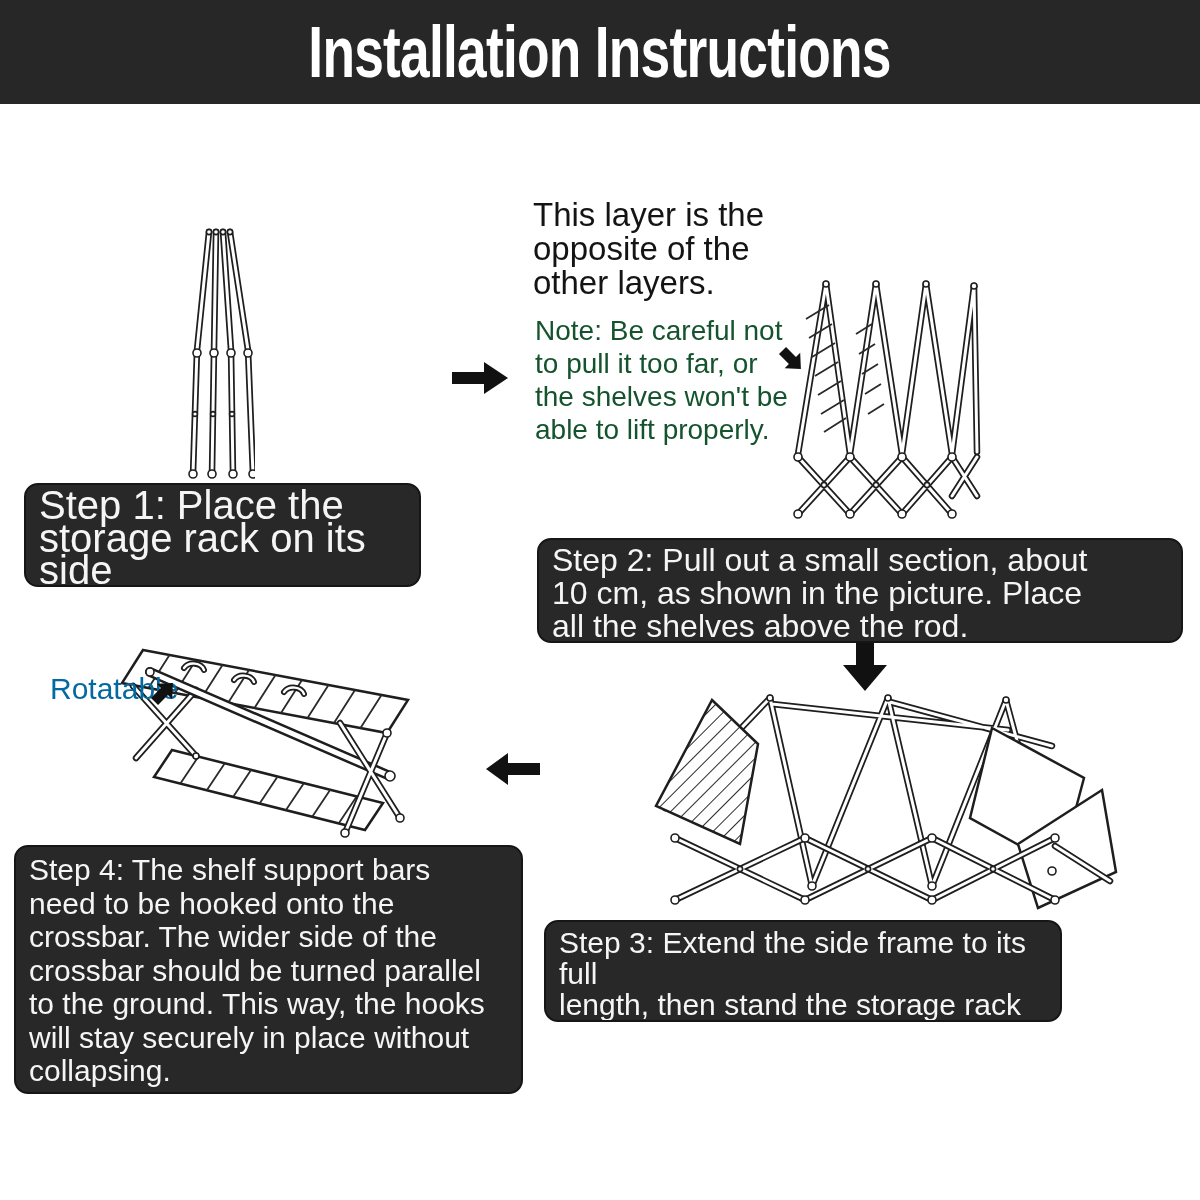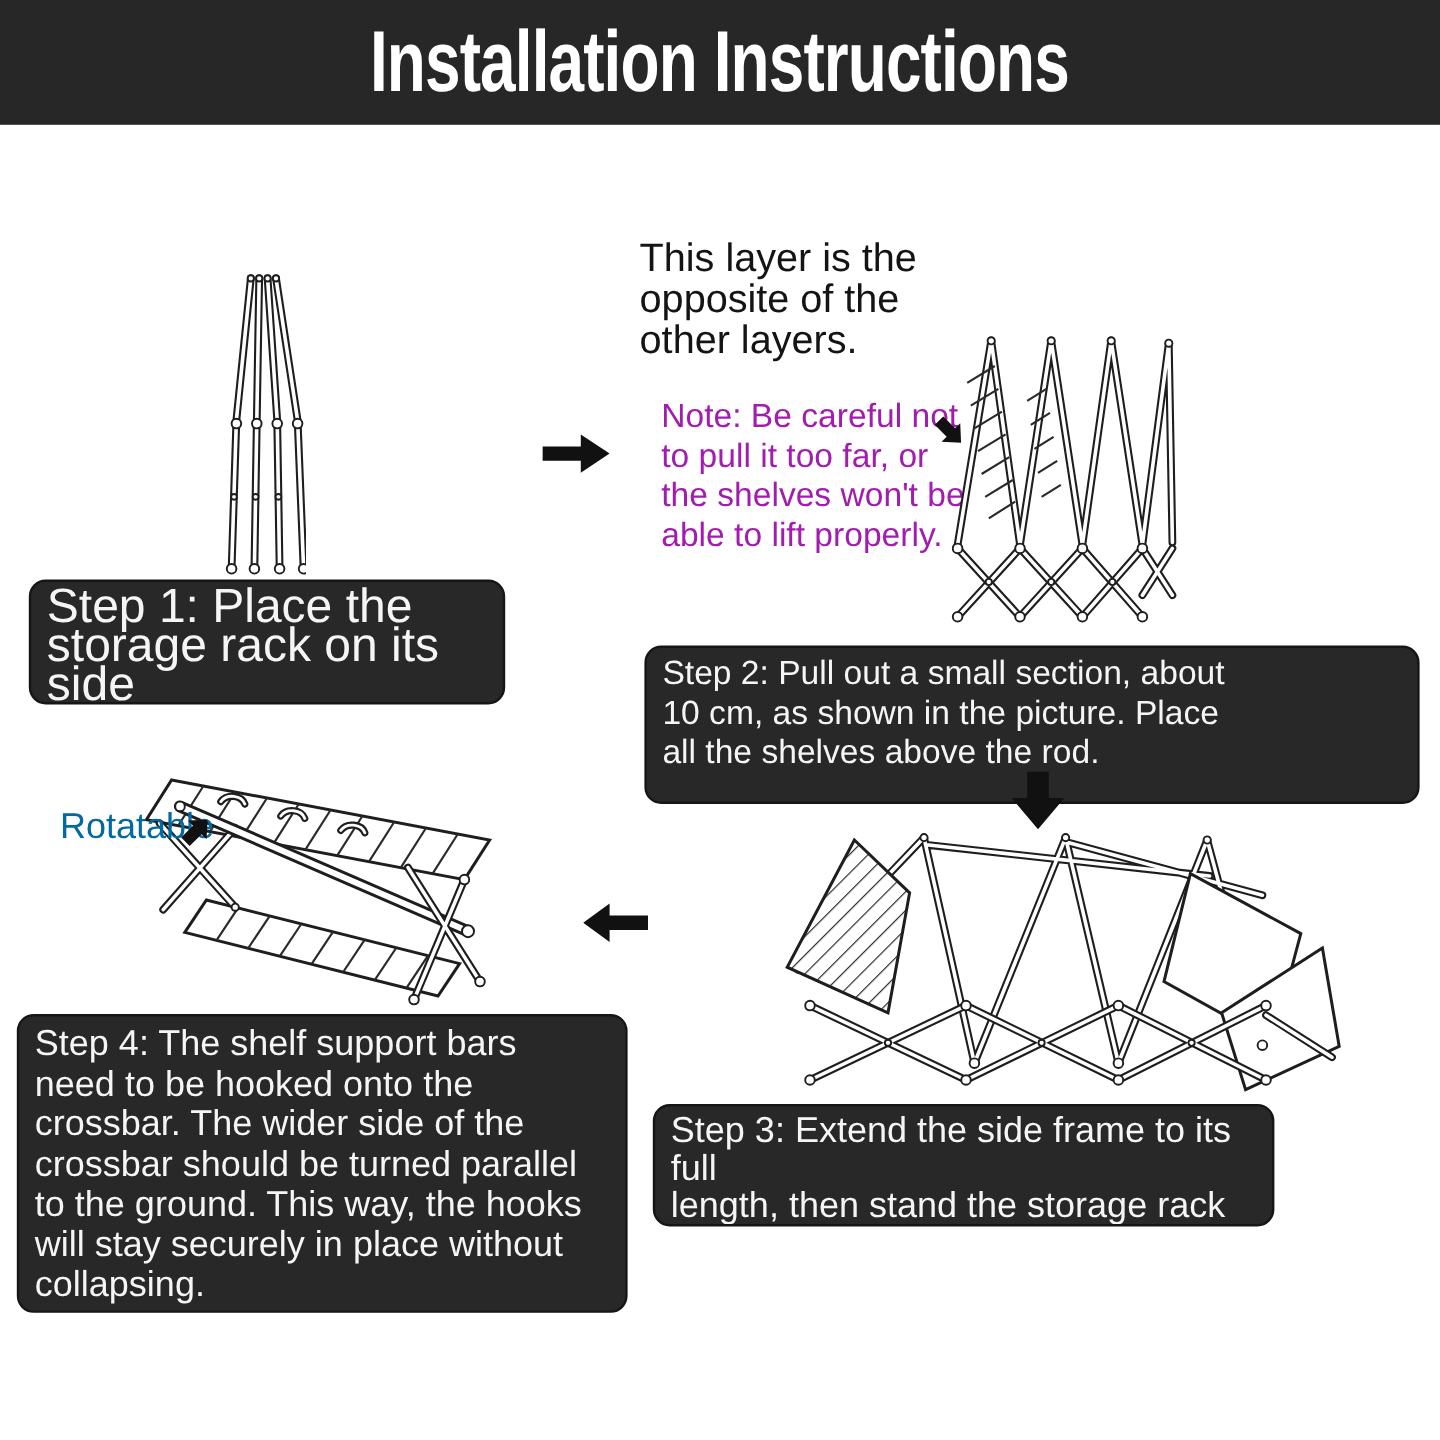--- a/index.html
+++ b/index.html
@@ -14,30 +14,30 @@
   .titlebar h1{
     margin:0;color:#ffffff;font-size:72px;font-weight:bold;white-space:nowrap;
     transform:scaleX(0.74);transform-origin:center;letter-spacing:-1px;
   }
   .stepbox{
     position:absolute;background:#282828;color:#f5f5f5;border-radius:14px;
     box-sizing:border-box;overflow:hidden;border:2px solid #161616;
   }
   .stepbox p{margin:0;white-space:pre-line;}
   #step1{left:24px;top:483px;width:397px;height:104px;font-size:40px;line-height:32.5px;padding:4px 13px;}
-  #step2{left:537px;top:538px;width:646px;height:132px;font-size:28px;line-height:33px;padding:4px 13px;}
+  #step2{left:537px;top:538px;width:646px;height:105px;font-size:32px;line-height:33px;padding:4px 13px;}
   #step3{left:544px;top:920px;width:518px;height:102px;font-size:30px;line-height:31px;padding:5px 13px;}
   #step4{left:14px;top:845px;width:509px;height:249px;font-size:30px;line-height:33.5px;padding:6px 13px;}
   .callout-heading{
     position:absolute;left:533px;top:198px;font-size:33px;line-height:34px;
     color:#141414;white-space:pre-line;margin:0;
   }
   .callout-note{
     position:absolute;left:535px;top:314px;font-size:28px;line-height:33px;
-    color:#a21caf;white-space:pre-line;margin:16px;
+    color:#14532d;white-space:pre-line;margin:0;
   }
   .rotatable{position:absolute;left:44px;top:666px;font-size:30px;color:#0369a1;margin:6px;}
   svg.fig,svg.arrow{position:absolute;display:block;}
 </style>
 </head>
 <body>
 
 <div class="page">
 
   <header class="titlebar">

